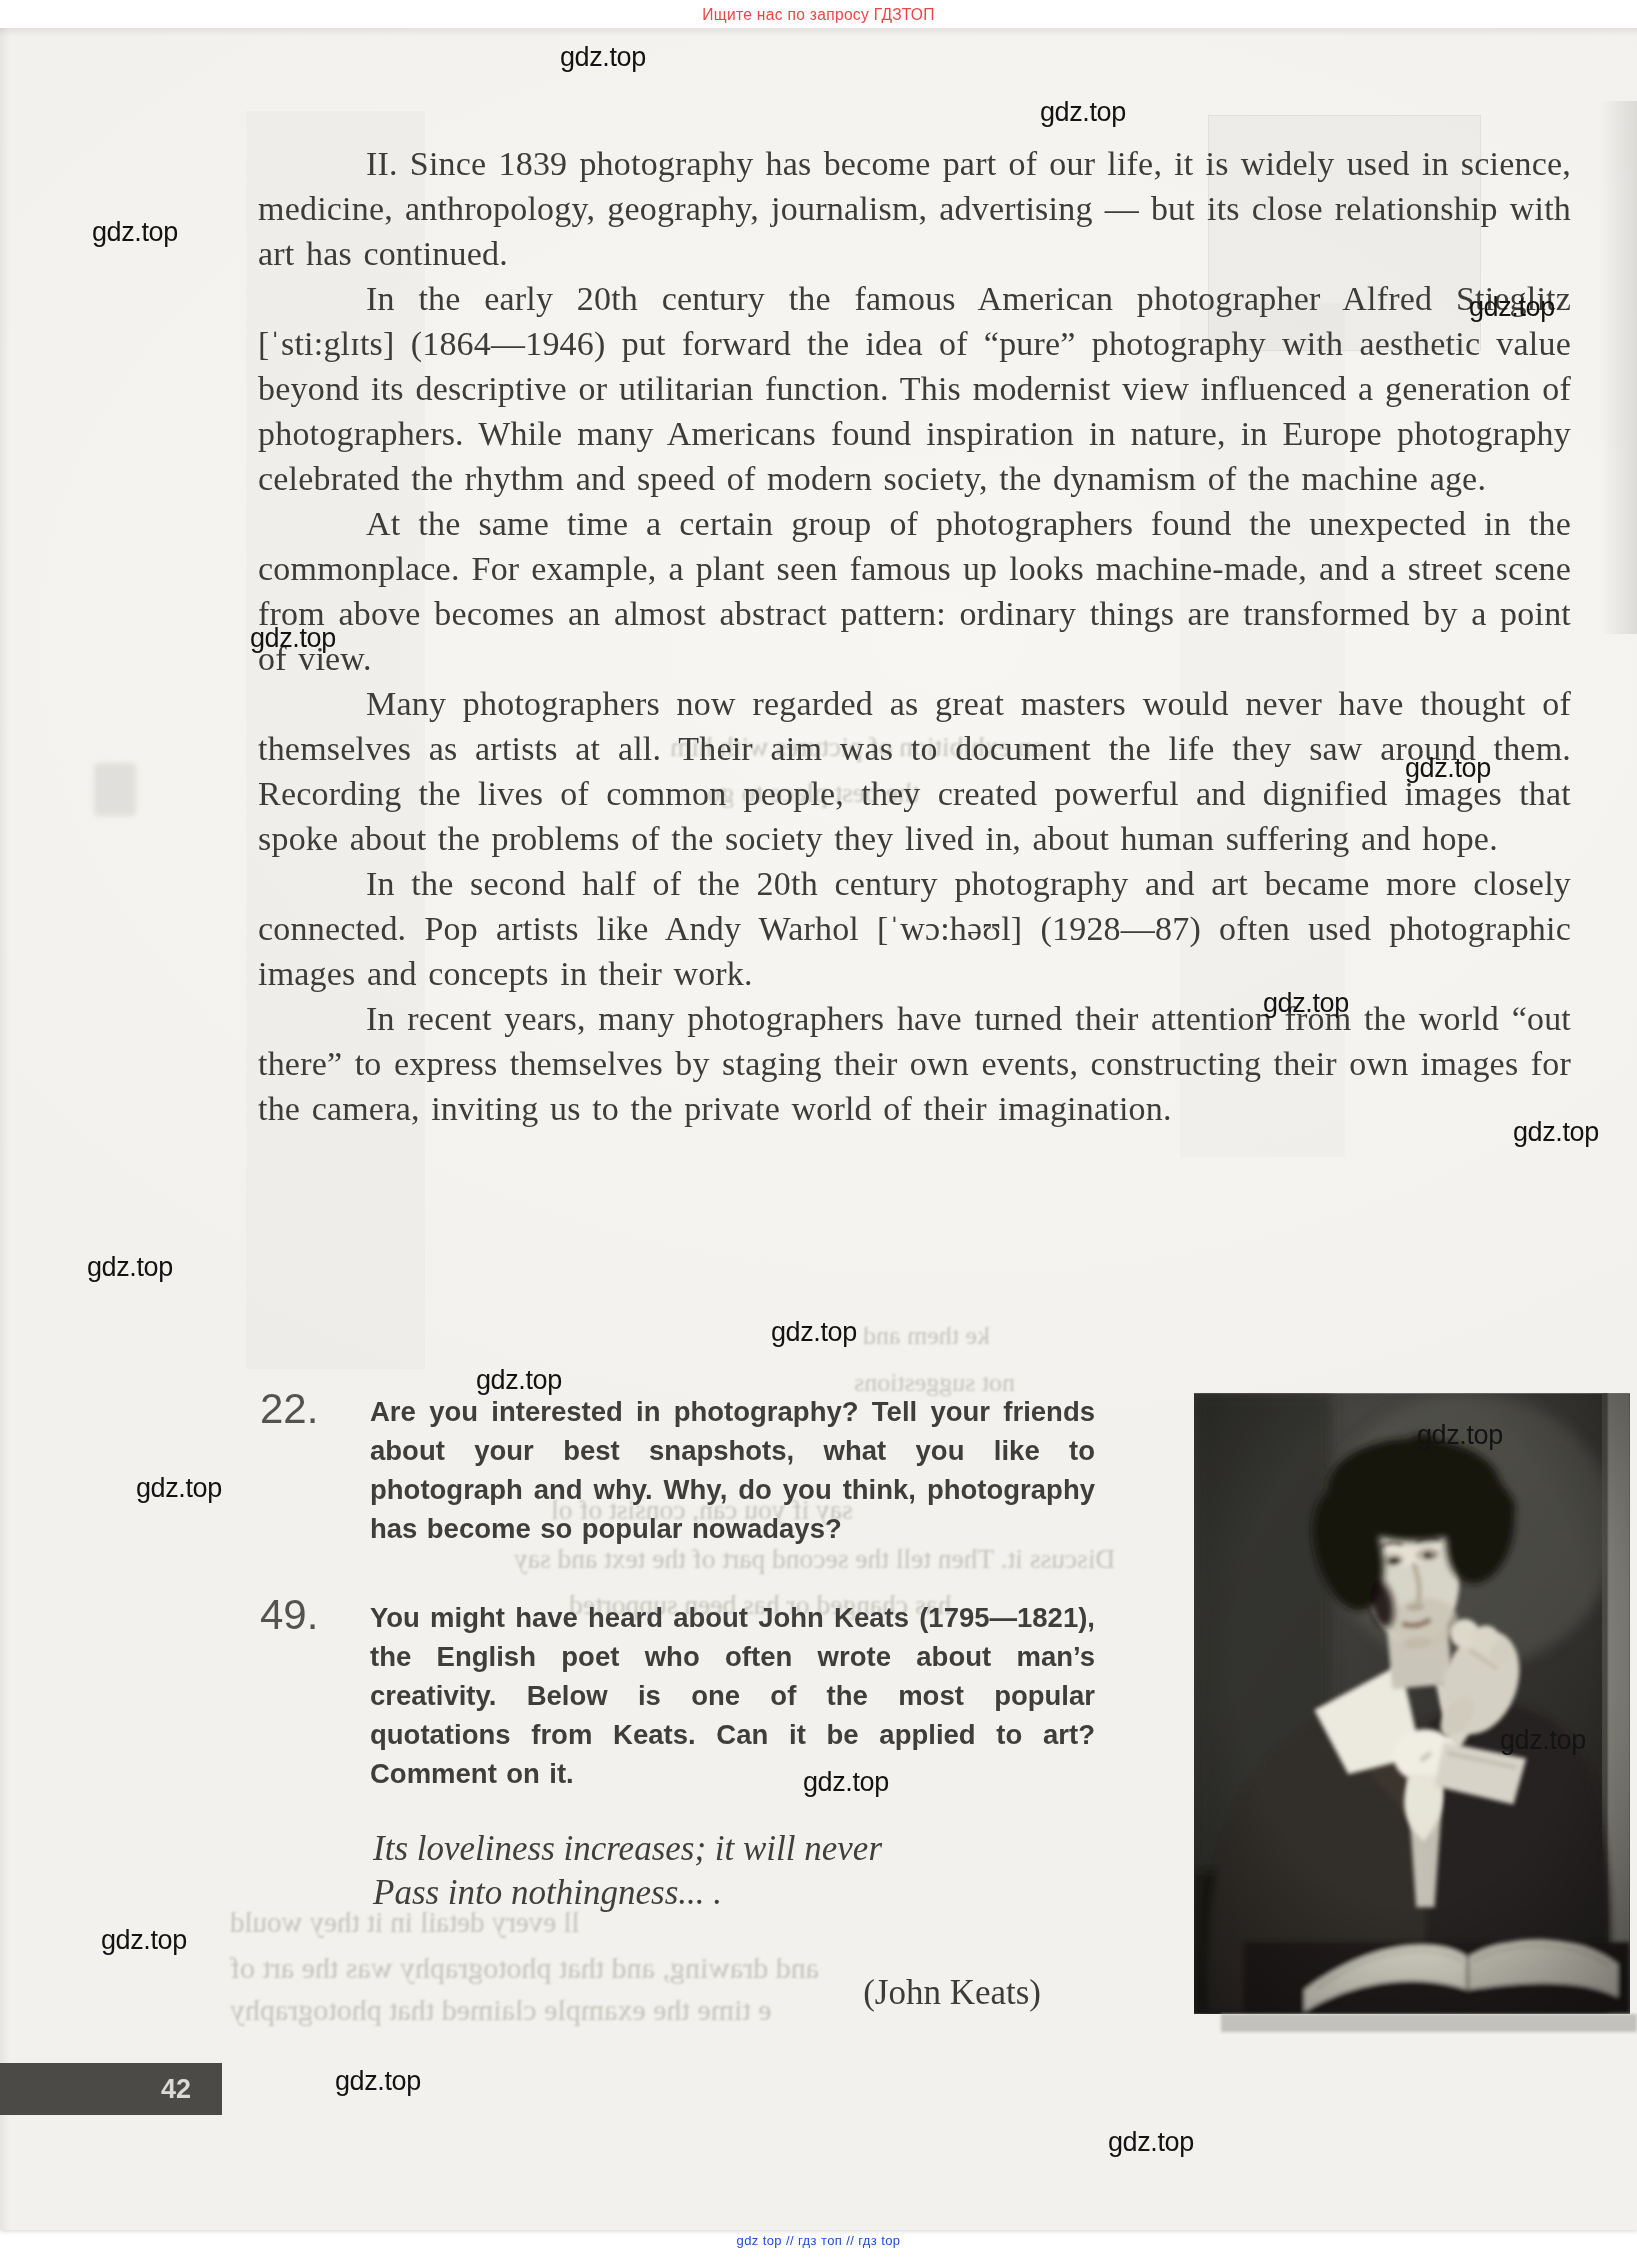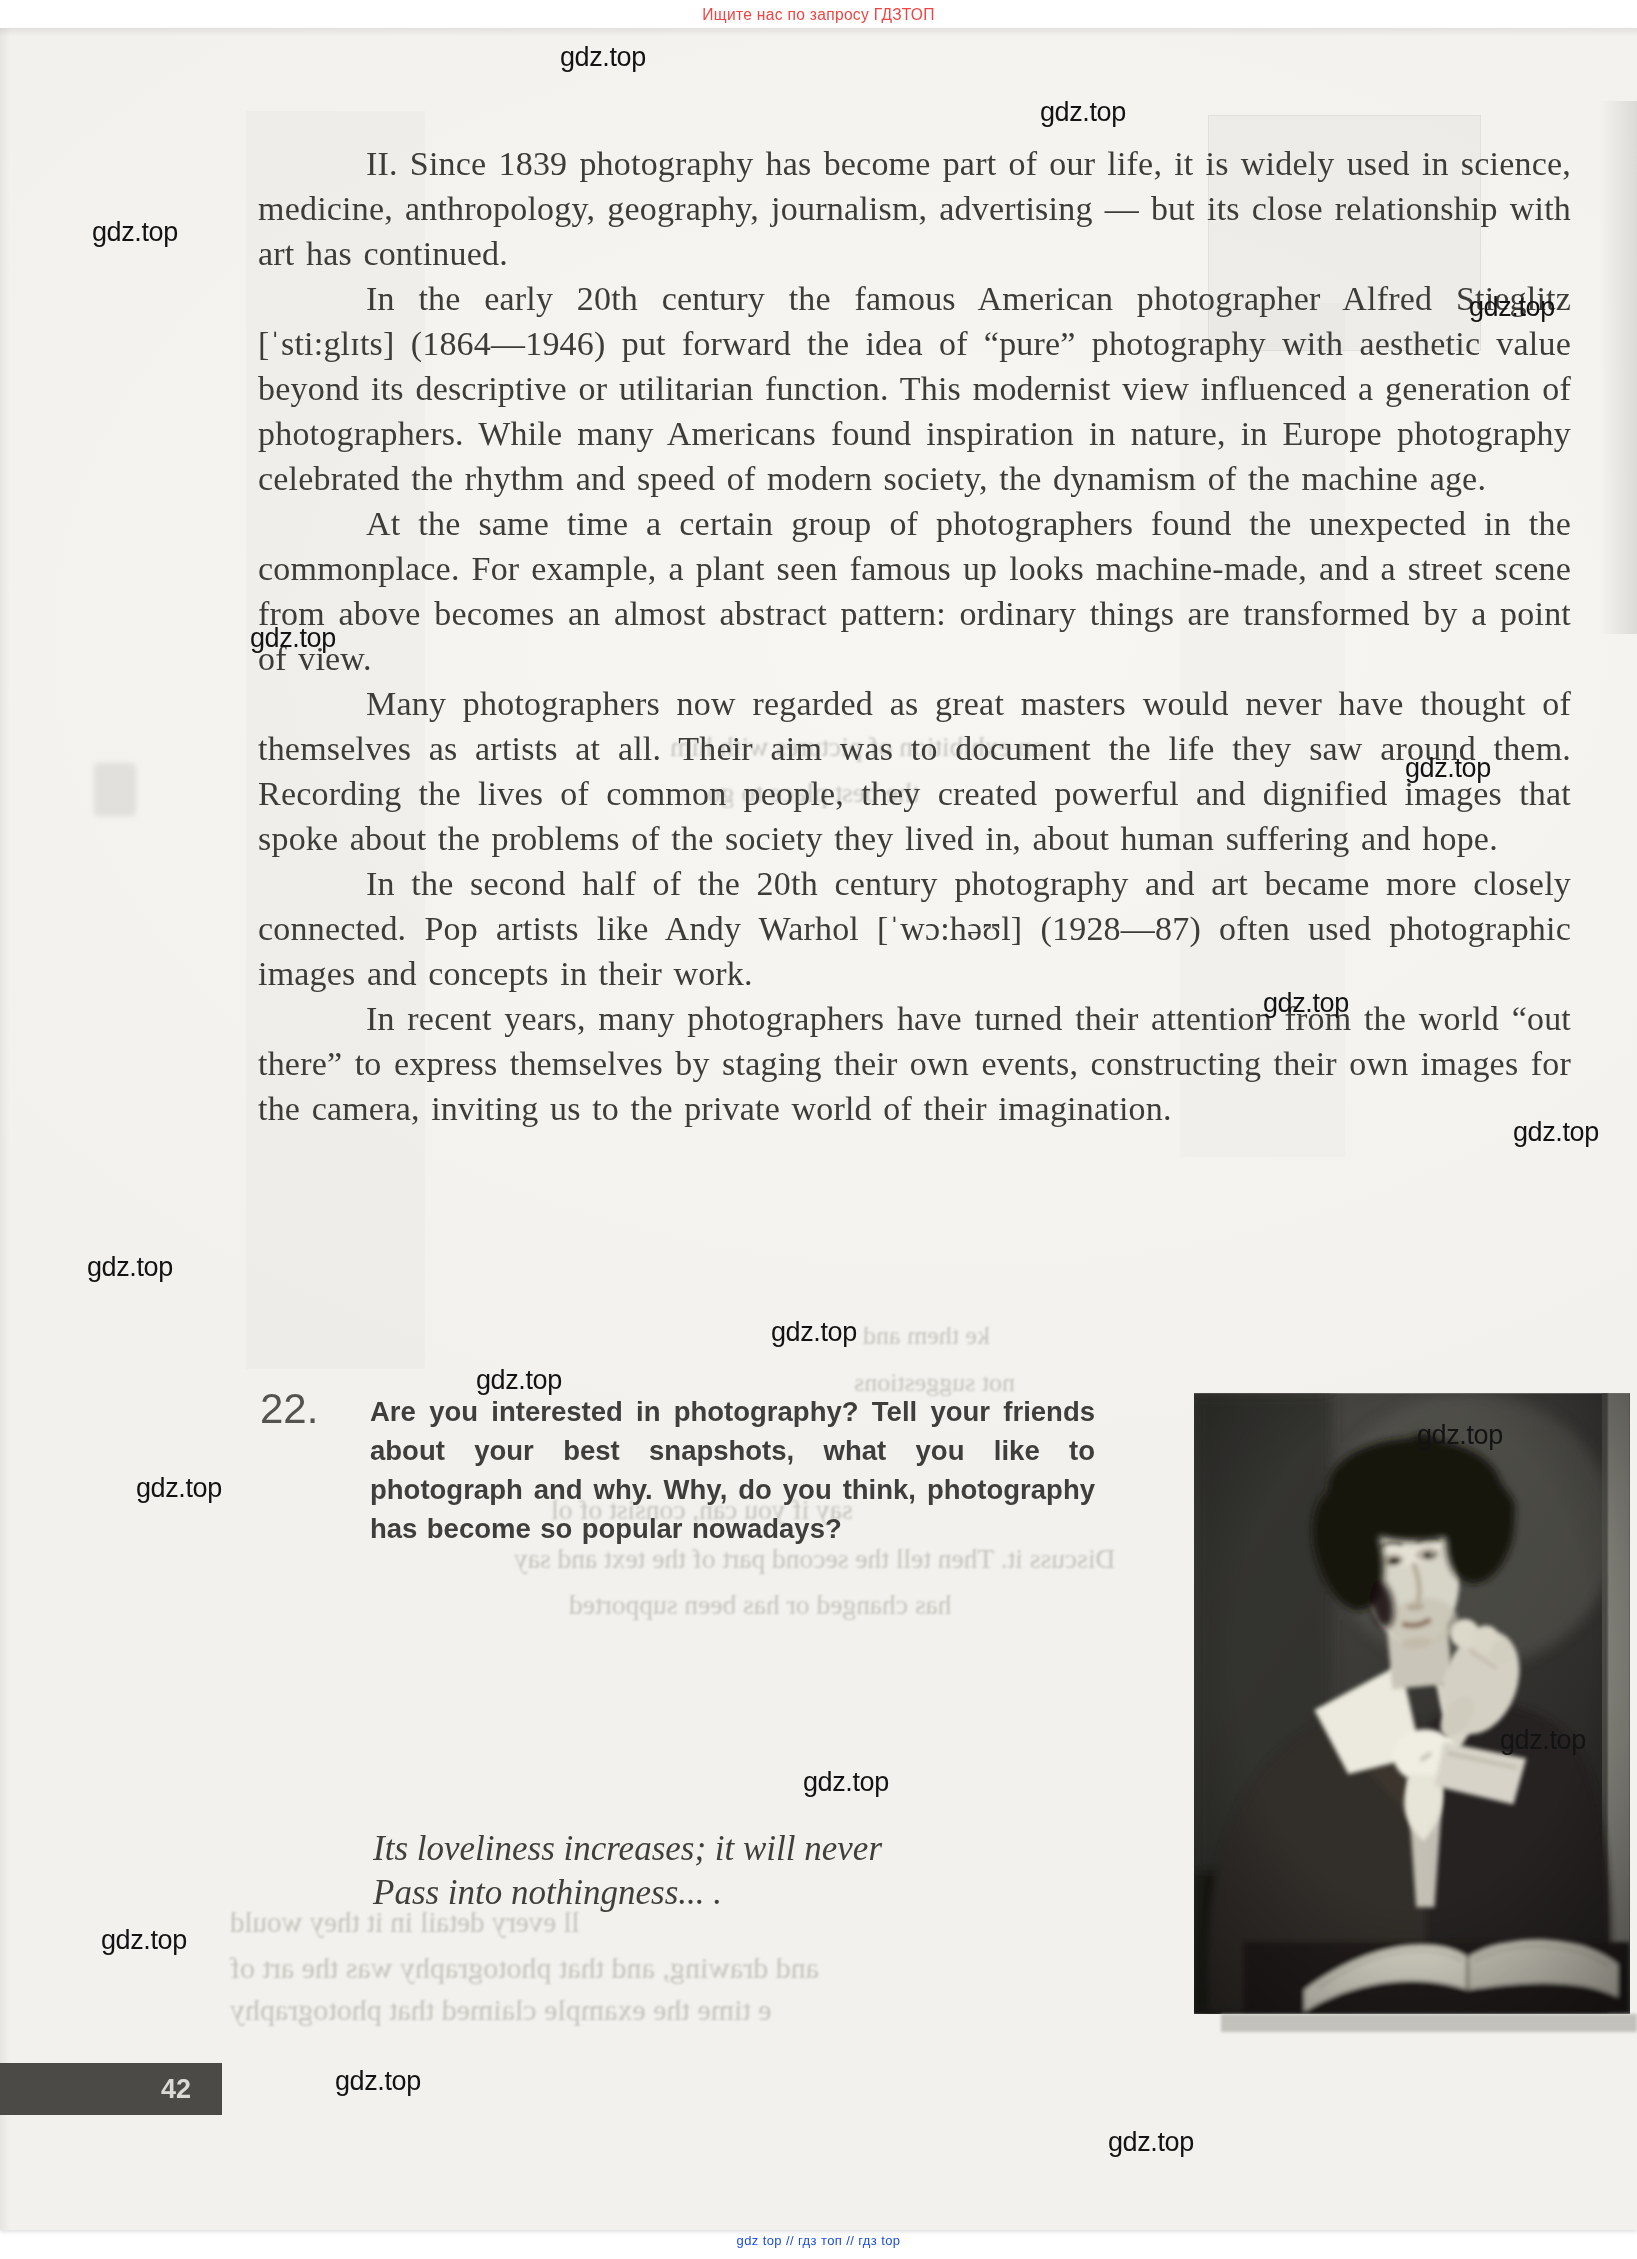--- a/index.html
+++ b/index.html
@@ -131,25 +131,30 @@
     <p class="ind">Many photographers now regarded as great masters would never have thought of themselves as artists at all. Their aim was to document the life they saw around them. Recording the lives of common people, they created powerful and dignified images that spoke about the problems of the society they lived in, about human suffering and hope.</p>
     <p class="ind">In the second half of the 20th century photography and art became more closely connected. Pop artists like Andy Warhol [ˈwɔ:həʊl] (1928—87) often used photographic images and concepts in their work.</p>
     <p class="ind">In recent years, many photographers have turned their attention from the world “out there” to express themselves by staging their own events, constructing their own images for the camera, inviting us to the private world of their imagination.</p>
   </div>
 
   <div class="exercise ex48">
     <div class="ex-num">22.</div>
     <div class="ex-text">Are you interested in photography? Tell your friends about your best snapshots, what you like to photograph and why. Why, do you think, photography has become so popular nowadays?</div>
   </div>
 
+  <div class="exercise ex49">
+    <div class="ex-num">49.</div>
+    <div class="ex-text">You might have heard about John Keats (1795—1821), the English poet who often wrote about man’s creativity. Below is one of the most popular quotations from Keats. Can it be applied to art? Comment on it.</div>
+  </div>
 
   <div class="quote">
     <div>Its loveliness increases; it will never</div>
     <div>Pass into nothingness... .</div>
   </div>
+  <div class="attribution">(John Keats)</div>
 
   <div class="portrait">
     <svg width="436" height="621" viewBox="0 0 475 676">
       <defs>
         <linearGradient id="pbg" x1="0" y1="0" x2="1" y2="1">
           <stop offset="0" stop-color="#4e4d49"></stop>
           <stop offset=".45" stop-color="#3a3936"></stop>
           <stop offset="1" stop-color="#1d1c1a"></stop>
         </linearGradient>
         <radialGradient id="vig" cx=".5" cy=".42" r=".75">

